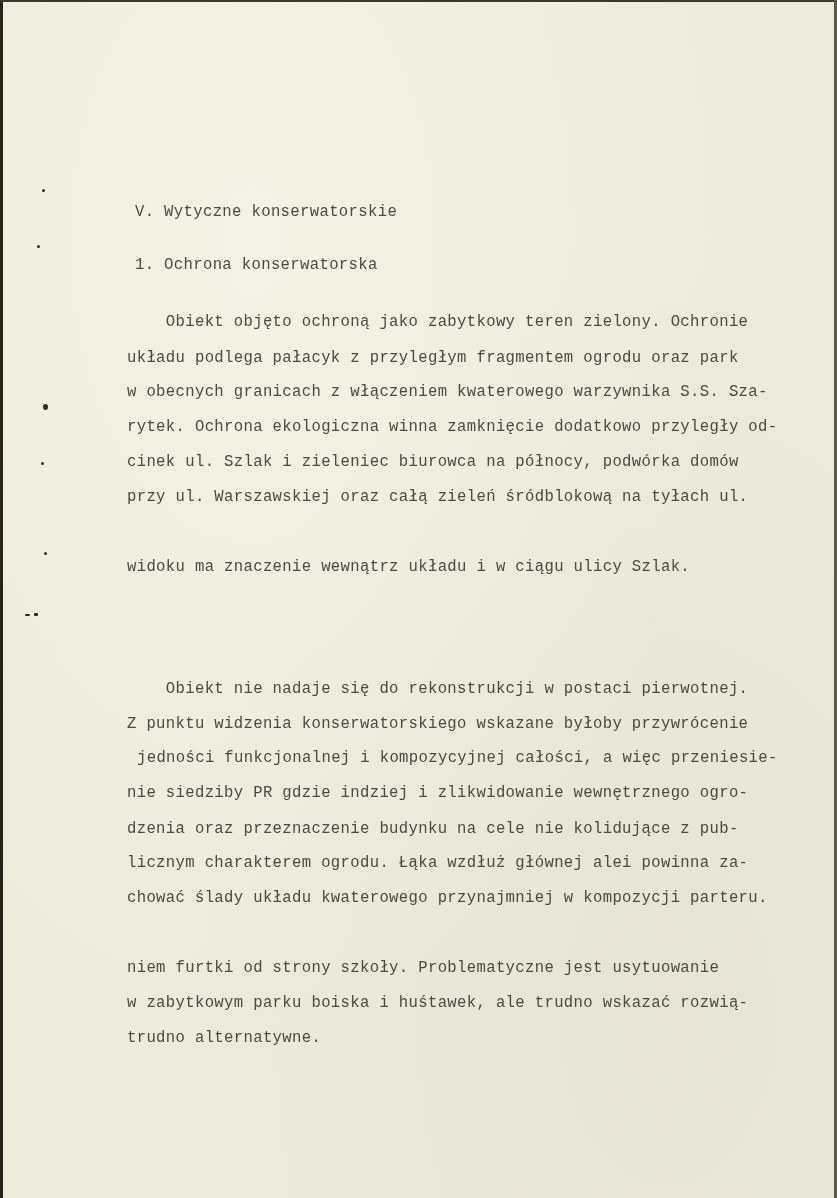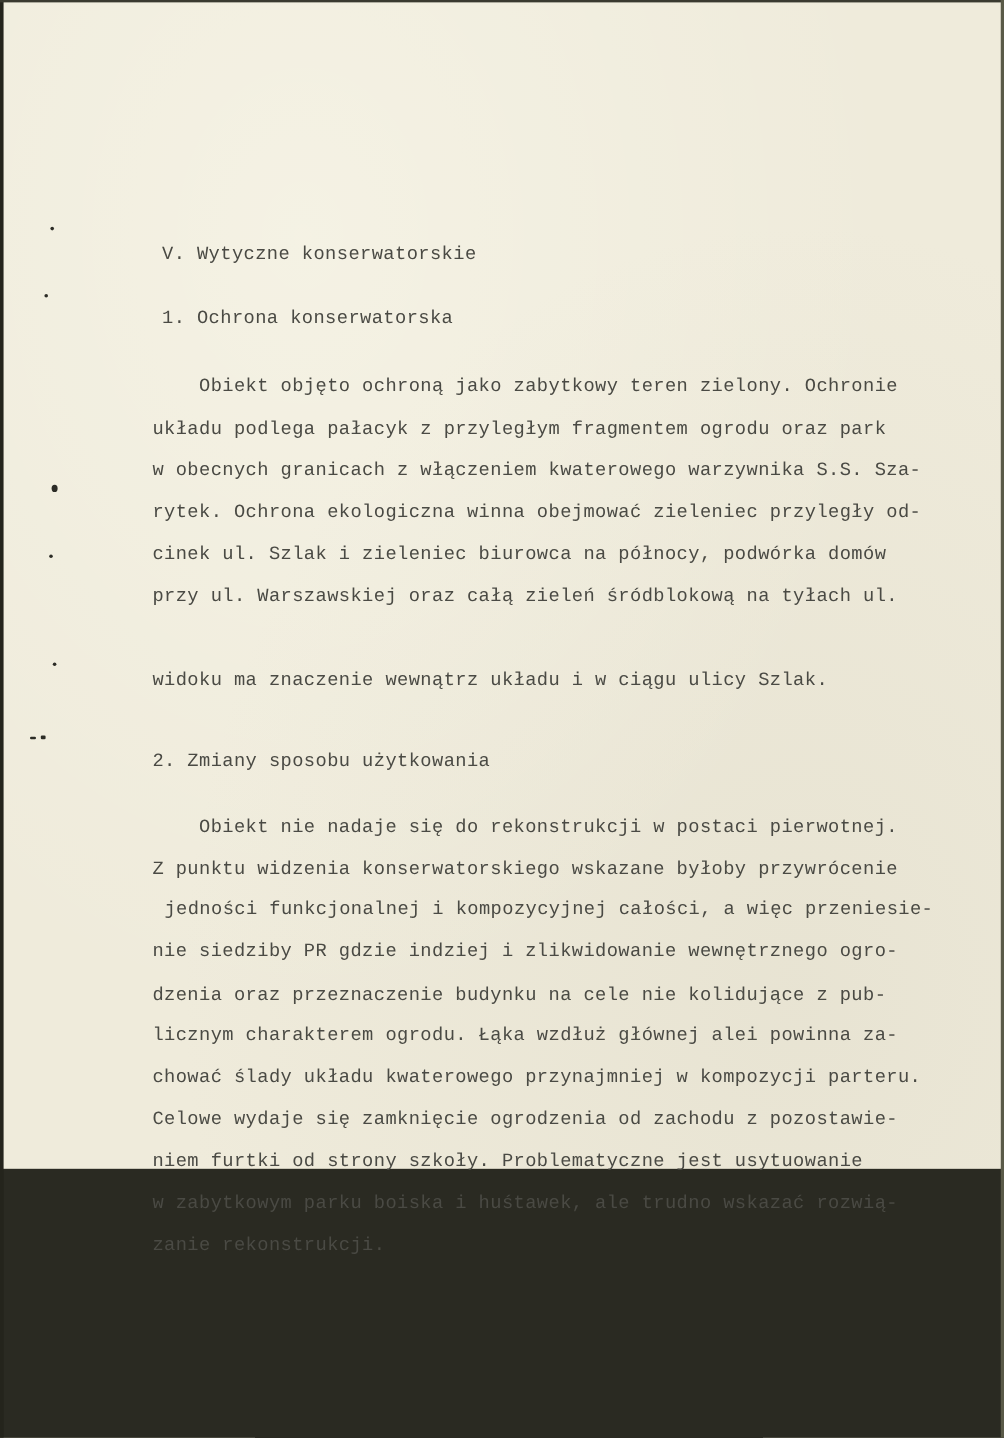--- a/index.html
+++ b/index.html
@@ -11,21 +11,21 @@
       width: 837px;
       height: 1198px;
       position: relative;
       overflow: hidden;
     }
     .page {
       position: absolute;
       left: 3px;
       top: 2px;
       width: 831px;
-      height: 972px;
+      height: 1196px;
       background: #efebdb;
       background-image:
         radial-gradient(ellipse at 30% 20%, rgba(255,255,245,0.35), rgba(0,0,0,0) 60%),
         radial-gradient(ellipse at 80% 85%, rgba(210,205,185,0.25), rgba(0,0,0,0) 55%);
       text-align: center;
     }
     .edge-left {
       position: absolute; left: 0; top: 0; width: 3px; height: 1198px; background: #24241c;
     }
     .edge-top {
@@ -66,32 +66,30 @@
   <div class="mark" style="left:22px; top:612px; width:5px; height:2px; border-radius:1px;"></div>
   <div class="mark" style="left:31px; top:611px; width:4px; height:3px; border-radius:1px;"></div>
 
   <div class="line" style="left:132px; top:200px;">V. Wytyczne konserwatorskie</div>
 
   <div class="line" style="left:132px; top:253px;">1. Ochrona konserwatorska</div>
 
   <div class="line" style="left:124px; top:310px;">    Obiekt objęto ochroną jako zabytkowy teren zielony. Ochronie</div>
   <div class="line" style="left:124px; top:346px;">układu podlega pałacyk z przyległym fragmentem ogrodu oraz park</div>
   <div class="line" style="left:124px; top:380px;">w obecnych granicach z włączeniem kwaterowego warzywnika S.S. Sza-</div>
-  <div class="line" style="left:124px; top:415px;">rytek. Ochrona ekologiczna winna obejmować zieleniec przyległy od-</div>
+  <div class="line" style="left:124px; top:415px;">rytek. Ochrona ekologiczna winna zamknięcie dodatkowo przyległy od-</div>
   <div class="line" style="left:124px; top:450px;">cinek ul. Szlak i zieleniec biurowca na północy, podwórka domów</div>
   <div class="line" style="left:124px; top:485px;">przy ul. Warszawskiej oraz całą zieleń śródblokową na tyłach ul.</div>
   <div class="line" style="left:124px; top:555px;">widoku ma znaczenie wewnątrz układu i w ciągu ulicy Szlak.</div>
 
-  <div class="line" style="left:124px; top:622px;">2. Zmiany sposobu użytkowania</div>
 
   <div class="line" style="left:124px; top:677px;">    Obiekt nie nadaje się do rekonstrukcji w postaci pierwotnej.</div>
   <div class="line" style="left:124px; top:712px;">Z punktu widzenia konserwatorskiego wskazane byłoby przywrócenie</div>
   <div class="line" style="left:124px; top:746px;margin-left:10px;">jedności funkcjonalnej i kompozycyjnej całości, a więc przeniesie-</div>
   <div class="line" style="left:124px; top:781px;">nie siedziby PR gdzie indziej i zlikwidowanie wewnętrznego ogro-</div>
   <div class="line" style="left:124px; top:817px;">dzenia oraz przeznaczenie budynku na cele nie kolidujące z pub-</div>
   <div class="line" style="left:124px; top:886px;">chować ślady układu kwaterowego przynajmniej w kompozycji parteru.</div>
   <div class="line" style="left:124px; top:851px;">licznym charakterem ogrodu. Łąka wzdłuż głównej alei powinna za-</div>
-  <div class="line" style="left:124px; top:921px;">Celowe wydaje się zamknięcie ogrodzenia od zachodu z pozostawie-</div>
   <div class="line" style="left:124px; top:956px;">niem furtki od strony szkoły. Problematyczne jest usytuowanie</div>
   <div class="line" style="left:124px; top:991px;">w zabytkowym parku boiska i huśtawek, ale trudno wskazać rozwią-</div>
-  <div class="line" style="left:124px; top:1026px;">zanie rekonstrukcji.</div>
+  <div class="line" style="left:124px; top:1026px;">trudno alternatywne.</div>
 
 </div>
 
 </body></html>

